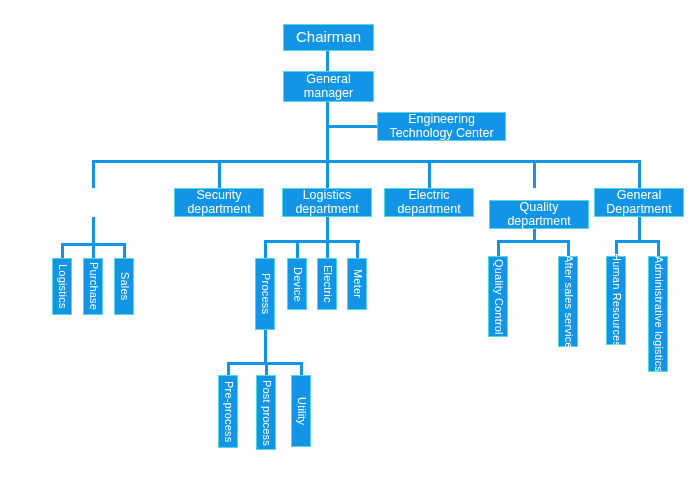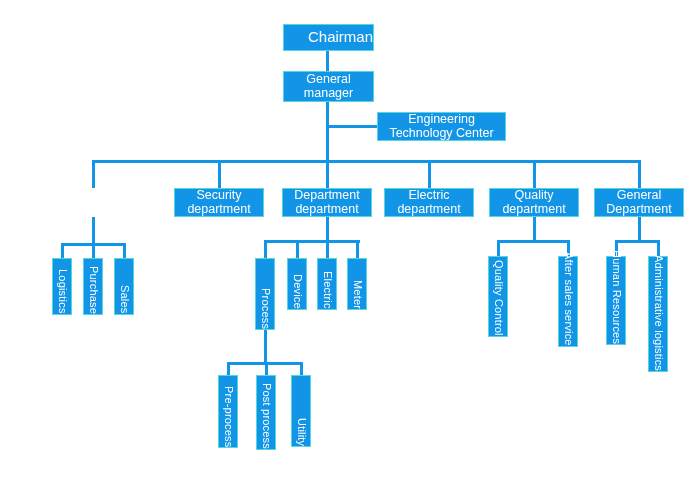--- a/index.html
+++ b/index.html
@@ -15,21 +15,21 @@
     font-family:"Liberation Sans", sans-serif;
     overflow:hidden;
   }
   #canvas{position:relative;width:690px;height:500px;background:var(--bg);}
   .node{
     position:absolute;
     background:var(--fill);
     border:1px solid var(--border);
     box-sizing:border-box;
     color:var(--text);
-    display:flex;align-items:center;justify-content:flex-end;
+    display:flex;align-items:center;justify-content:center;
     text-align:center;
     font-size:12.5px;line-height:1.08;
     white-space:pre-line;
   }
   .node.lg{font-size:15px;}
   .node.vert{
     writing-mode:vertical-rl;
     text-orientation:mixed;
     font-size:11px;
     line-height:1;
@@ -89,26 +89,26 @@
     <span>Engineering Technology Center</span>
   </div>
   <div class="node" style="left:283px;top:71px;width:91px;height:31px">
     <span>General manager</span>
   </div>
 
   <div class="node" style="left:174px;top:188px;width:90px;height:29px">
     <span>Security department</span>
   </div>
   <div class="node" style="left:282px;top:188px;width:90px;height:29px">
-    <span>Department department</span>
+    <span>Logistics department</span>
   </div>
   <div class="node" style="left:384px;top:188px;width:90px;height:29px">
     <span>Electric department</span>
   </div>
-  <div class="node" style="left:489px;top:188px;width:90px;height:29px">
+  <div class="node" style="left:489px;top:200px;width:100px;height:29px">
     <span>Quality department</span>
   </div>
   <div class="node" style="left:594px;top:188px;width:90px;height:29px">
     <span>General Department</span>
   </div>
 
   <div class="node vert" style="left:52px;top:258px;width:20px;height:57px">
     <span>Logistics</span>
   </div>
   <div class="node vert" style="left:83px;top:258px;width:20px;height:57px">

